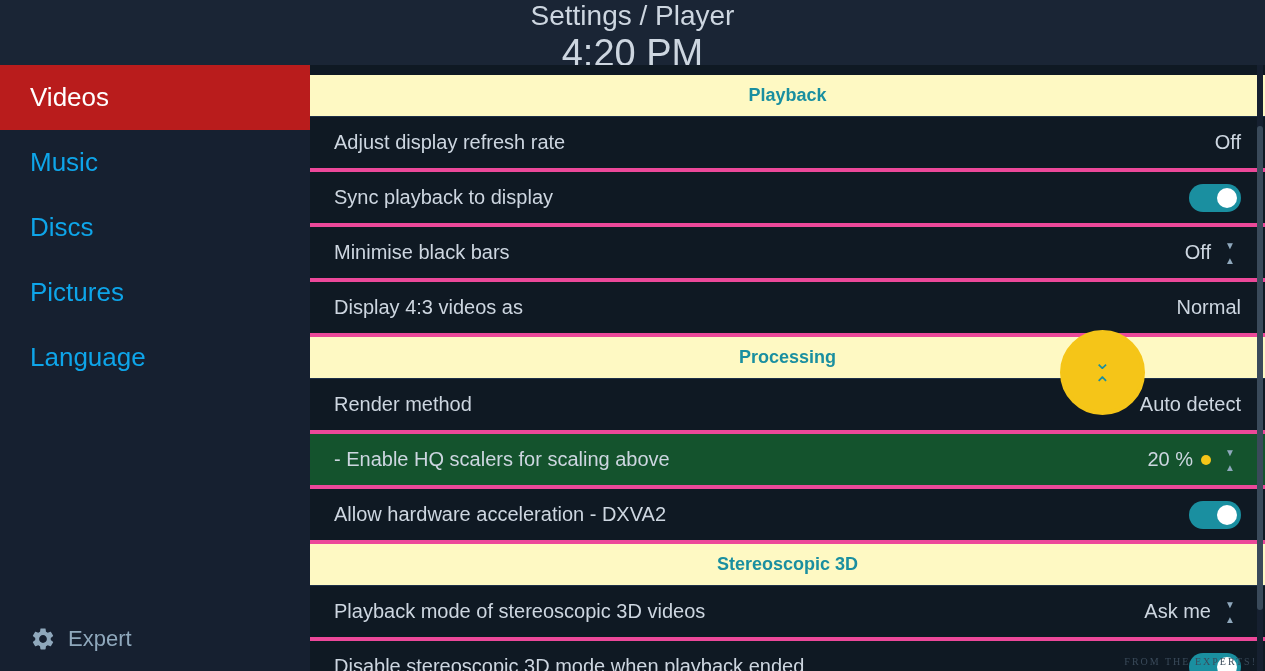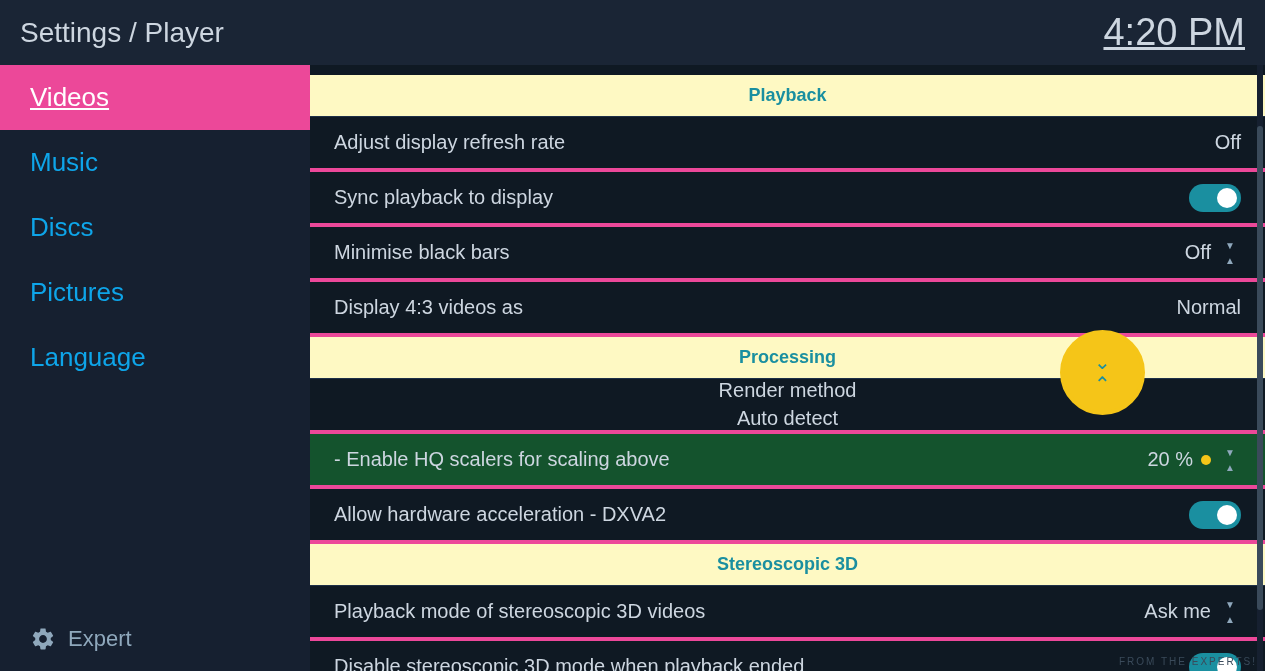--- a/index.html
+++ b/index.html
@@ -13,20 +13,21 @@
     }
 
     
     .header {
       display: flex;
       align-items: center;
       justify-content: space-between;
       background: #1a2535;
       height: 65px;
       padding: 0 20px;
+      flex-direction: column;
     }
     .header-title {
       font-size: 28px;
       color: #cdd6e0;
       font-weight: 300;
     }
     .header-time {
       font-size: 38px;
       color: #cdd6e0;
       font-weight: 300;
@@ -54,23 +55,22 @@
     .sidebar-item {
       height: 65px;
       display: flex;
       align-items: center;
       padding: 0 30px;
       font-size: 26px;
       color: #0ea5e9;
       cursor: pointer;
     }
     .sidebar-item.active {
-      background: #ec4899;
+      background: #b91c1c;
       color: #ffffff;
-      text-decoration: underline;
     }
     .sidebar-expert {
       height: 65px;
       display: flex;
       align-items: center;
       padding: 0 30px;
       font-size: 22px;
       color: #8fa8bc;
       cursor: pointer;
       gap: 12px;
@@ -223,20 +223,21 @@
     }
 
     
     .watermark {
       position: absolute;
       bottom: 4px;
       right: 8px;
       font-size: 10px;
       color: #3a4a5a;
       letter-spacing: 2px;
+      font-family: Liberation Serif, serif;
     }
 
     
     .top-empty {
       height: 10px;
     }
   </style>
 </head>
 <body>
 
@@ -314,21 +315,21 @@
       <span class="setting-label">Display 4:3 videos as</span>
       <div class="setting-value">
         <span>Normal</span>
       </div>
     </div>
 
     <div class="section-header">
       <span>Processing</span>
     </div>
 
-    <div class="setting-row" style="position:relative;flex-direction:column;">
+    <div class="setting-row" style="position:relative;">
       <span class="setting-label">Render method</span>
       <div class="setting-value">
         <span>Auto detect</span>
       </div>
     </div>
 
     <div class="setting-row highlighted">
       <span class="setting-label">- Enable HQ scalers for scaling above</span>
       <div class="setting-value">
         <span>20 %</span>

